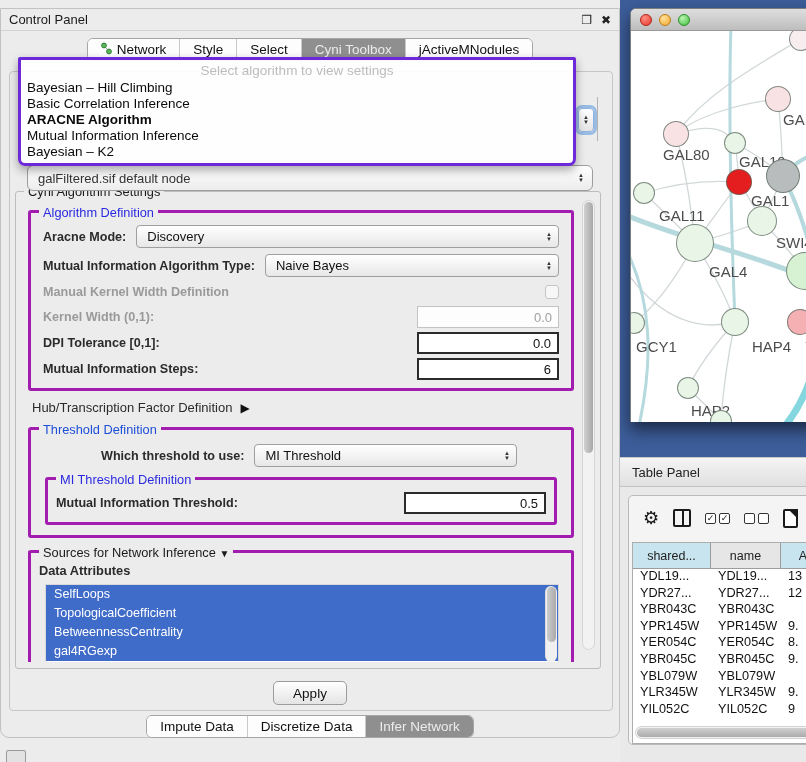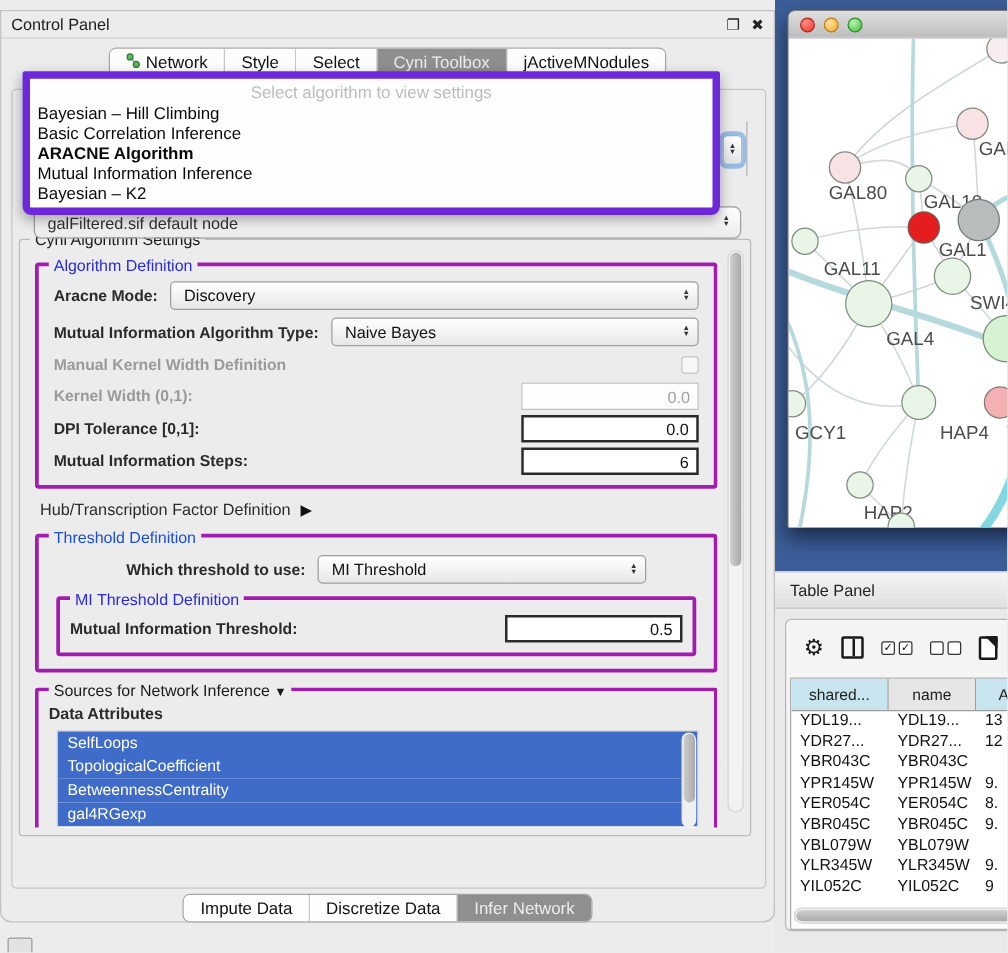--- a/index.html
+++ b/index.html
@@ -78,21 +78,21 @@
       background:linear-gradient(#fff,#e4e4e4); border:1px solid #8fb4e0;
       box-shadow:0 0 0 3px rgba(100,155,220,0.6); z-index:20;
       display:flex; flex-direction:column; align-items:center; justify-content:center; font-size:6px; color:#333; line-height:5px; }
   .ghost-combo { position:absolute; left:26px; top:156px; width:566px; height:26px; border-radius:6px;
       border:1px solid #9e9e9e; background:linear-gradient(#fff,#ececec); z-index:20;
       display:flex; align-items:center; padding-left:10px; font-size:13px; color:#333; }
   .ghost-combo .stepper { margin-left:auto; margin-right:4px; }
 
   
   .popup { position:absolute; left:18px; top:57px; width:558px; z-index:30;
-      background:rgba(255,255,255,0.93); border:6px solid #6d28d9; border-radius:2px 2px 7px 7px;
+      background:rgba(255,255,255,0.93); border:3px solid #6d28d9; border-radius:2px 2px 7px 7px;
       box-shadow:0 4px 10px rgba(0,0,0,0.35); padding-bottom:3px; }
   .popup .placeholder { text-align:center; color:#bcbcbc; font-size:13.5px; padding:3px 0 2px; }
   .dd-item { font-size:13.5px; color:#0a0a0a; line-height:16px; padding-left:6px; white-space:nowrap; }
   .dd-item.hl { font-weight:bold; }
 
   
   .settings { position:absolute; left:14px; top:182px; width:586px; height:478px;
       border:1px solid #bdbdbd; border-radius:3px; }
   .legend { position:absolute; top:-8px; left:8px; background:#ececec; padding:0 4px;
       font-size:12.8px; color:#1a1a1a; white-space:nowrap; }
@@ -433,20 +433,23 @@
               </div>
           </div>
         </div>
 
         <div class="set-hscroll">
             <div class="thumb"></div>
           </div>
       </div>
     </div>
 
+    <div class="apply-row">
+      <div class="apply-btn">Apply</div>
+    </div>
     <div class="bottom-tabrow">
       <div class="seg-group" id="bottom-tabs">
           <div class="seg">
             <span>Impute Data</span>
           </div>
           <div class="seg">
             <span>Discretize Data</span>
           </div>
           <div class="seg sel">
             <span>Infer Network</span>

